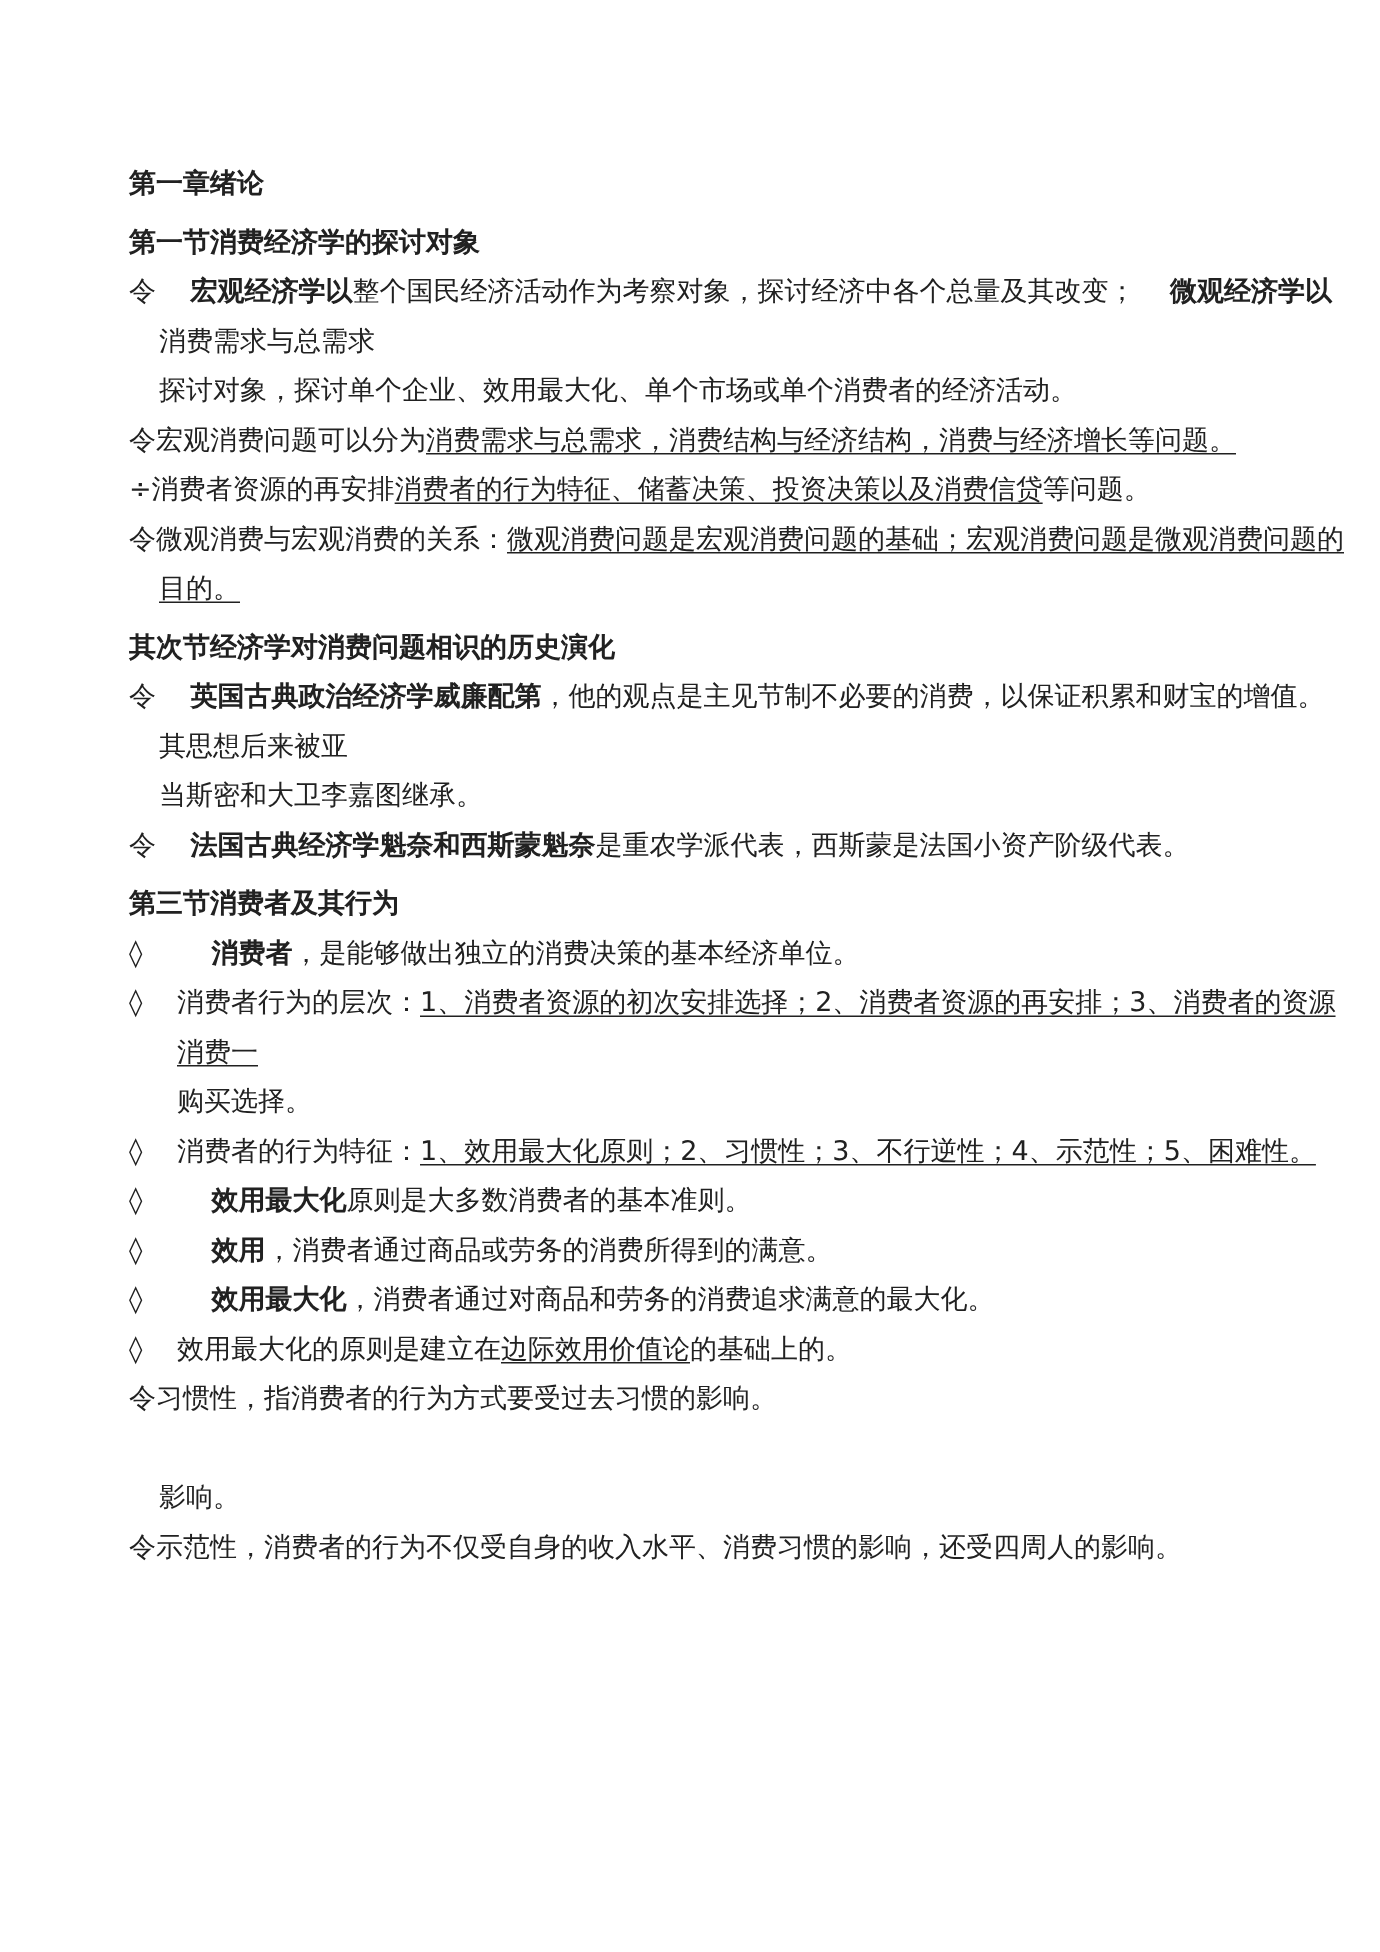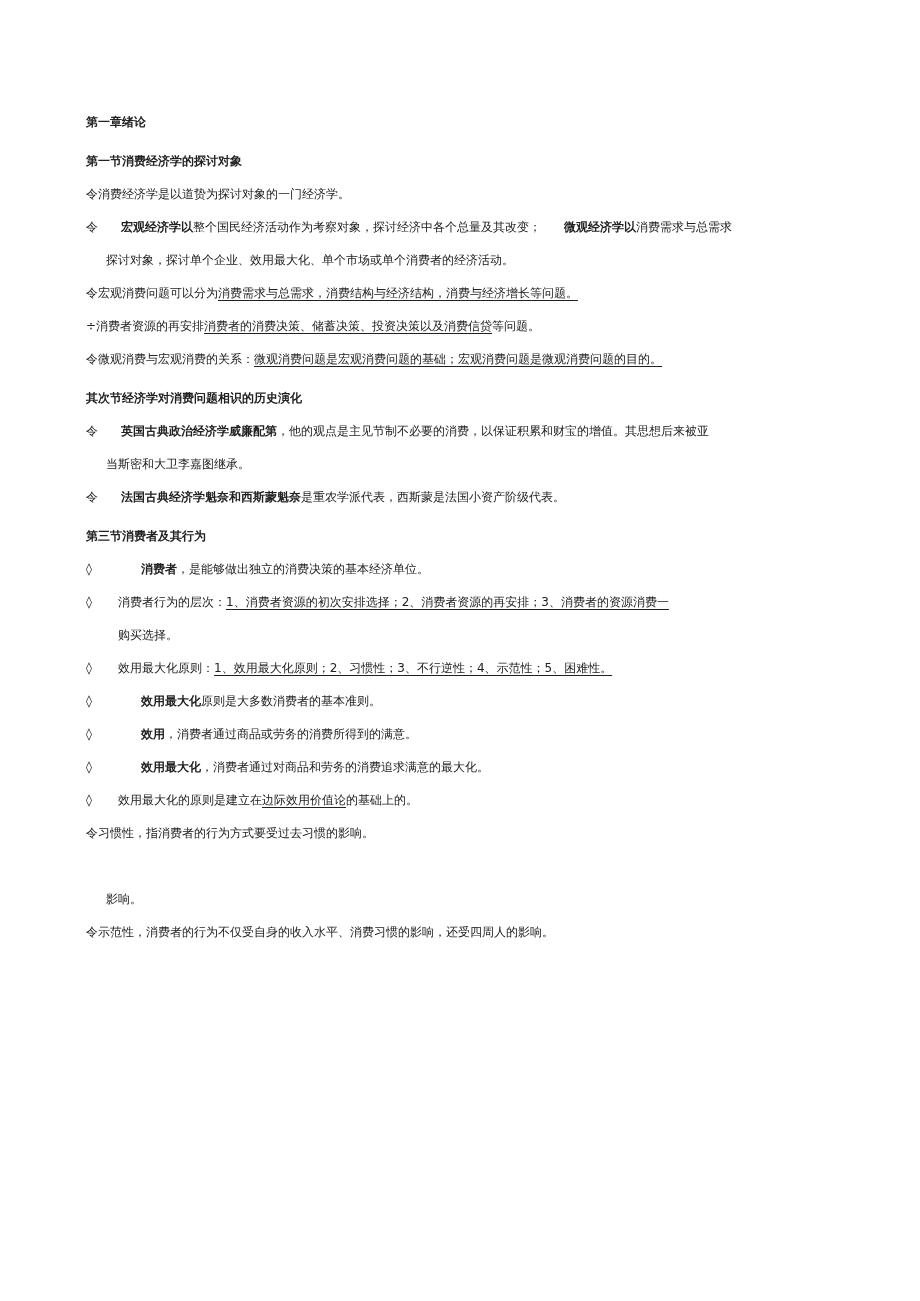--- a/index.html
+++ b/index.html
@@ -4,21 +4,21 @@
 <style>
   * { margin: 0; padding: 0; box-sizing: border-box; }
   html, body { background: #e8e8e8; }
   .page {
     width: 920px;
     height: 1301px;
     background: #ffffff;
     margin: 0 auto;
     padding: 100px 22px 20px 86px;
     font-family: "DejaVu Sans", "Liberation Sans", sans-serif;
-    font-size: 12px;
+    font-size: 18px;
     line-height: 33px;
     color: #212121;
     overflow: hidden;
   }
   .h {
     font-weight: bold;
     margin-top: 6px;
   }
   .hang {
     padding-left: 20px;
@@ -40,43 +40,42 @@
 </style>
 </head>
 <body>
 
 <div class="page">
 
   <div class="h"><span>第一章绪论</span></div>
 
   <div class="h"><span>第一节消费经济学的探讨对象</span></div>
 
-  <div class="hang"><span>令消费经济学是以道贽为探讨对象的一门经济学。</span></div>
 
   <div class="hang"><span>令</span><span class="b">宏观经济学以</span><span>整个国民经济活动作为考察对象，探讨经济中各个总量及其改变；</span><span class="b">微观经济学以</span><span>消费需求与总需求</span><br><span>探讨对象，探讨单个企业、效用最大化、单个市场或单个消费者的经济活动。</span></div>
 
   <div class="hang"><span>令宏观消费问题可以分为</span><span class="u">消费需求与总需求，消费结构与经济结构，消费与经济增长等问题。</span></div>
 
-  <div class="hang"><span>÷消费者资源的再安排</span><span class="u">消费者的消费决策、储蓄决策、投资决策以及消费信贷</span><span>等问题。</span></div>
+  <div class="hang"><span>÷消费者资源的再安排</span><span class="u">消费者的行为特征、储蓄决策、投资决策以及消费信贷</span><span>等问题。</span></div>
 
   <div class="hang"><span>令微观消费与宏观消费的关系：</span><span class="u">微观消费问题是宏观消费问题的基础；宏观消费问题是微观消费问题的目的。</span></div>
 
   <div class="h"><span>其次节经济学对消费问题相识的历史演化</span></div>
 
   <div class="hang"><span>令</span><span class="b">英国古典政治经济学威廉配第</span><span>，他的观点是主见节制不必要的消费，以保证积累和财宝的增值。其思想后来被亚</span><br><span>当斯密和大卫李嘉图继承。</span></div>
 
   <div class="hang"><span>令</span><span class="b">法国古典经济学魁奈和西斯蒙魁奈</span><span>是重农学派代表，西斯蒙是法国小资产阶级代表。</span></div>
 
   <div class="h"><span>第三节消费者及其行为</span></div>
 
   <div class="li"><span class="marker">◊</span><span class="b">消费者</span><span>，是能够做出独立的消费决策的基本经济单位。</span></div>
 
   <div class="li"><span class="marker">◊</span><span>消费者行为的层次：</span><span class="u">1、消费者资源的初次安排选择；2、消费者资源的再安排；3、消费者的资源消费一</span><br><span>购买选择。</span></div>
 
-  <div class="li"><span class="marker">◊</span><span>效用最大化原则：</span><span class="u">1、效用最大化原则；2、习惯性；3、不行逆性；4、示范性；5、困难性。</span></div>
+  <div class="li"><span class="marker">◊</span><span>消费者的行为特征：</span><span class="u">1、效用最大化原则；2、习惯性；3、不行逆性；4、示范性；5、困难性。</span></div>
 
   <div class="li"><span class="marker">◊</span><span class="b">效用最大化</span><span>原则是大多数消费者的基本准则。</span></div>
 
   <div class="li"><span class="marker">◊</span><span class="b">效用</span><span>，消费者通过商品或劳务的消费所得到的满意。</span></div>
 
   <div class="li"><span class="marker">◊</span><span class="b">效用最大化</span><span>，消费者通过对商品和劳务的消费追求满意的最大化。</span></div>
 
   <div class="li"><span class="marker">◊</span><span>效用最大化的原则是建立在</span><span class="u">边际效用价值论</span><span>的基础上的。</span></div>
 
   <div class="hang"><span>令习惯性，指消费者的行为方式要受过去习惯的影响。</span></div>

